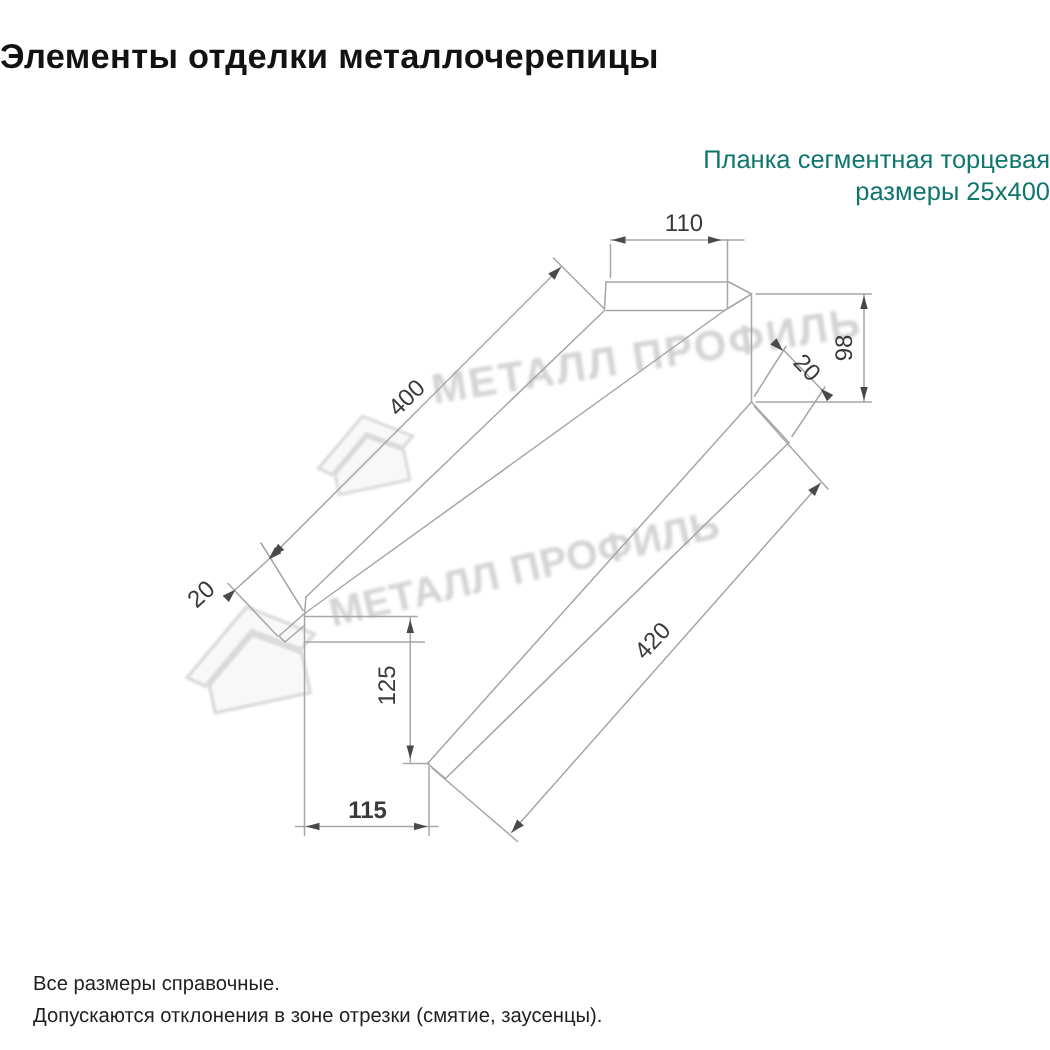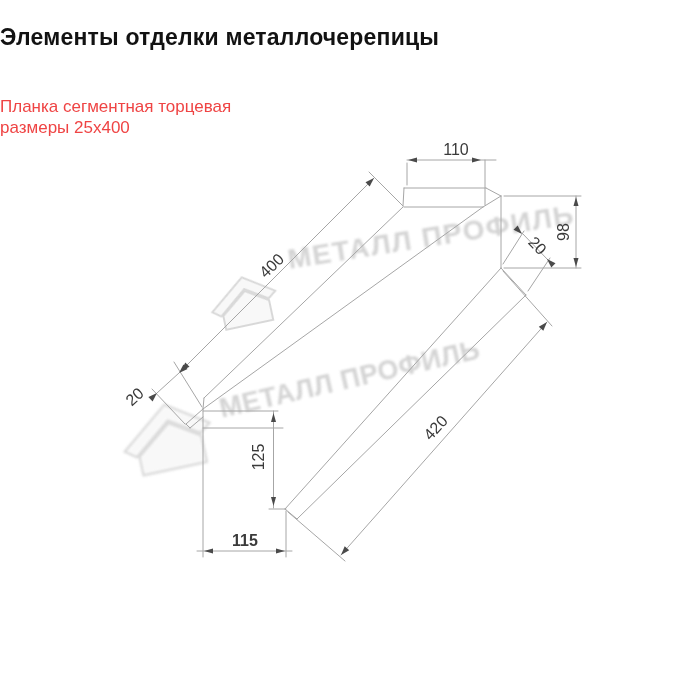--- a/index.html
+++ b/index.html
@@ -1,21 +1,21 @@
 <!DOCTYPE html>
 <html><head>
 <meta charset="utf-8">
 <style>
   html,body{margin:0;padding:0;background:#ffffff;}
   body{width:700px;height:700px;font-family:"Liberation Sans",sans-serif;}
   .canvas{position:relative;width:700px;height:700px;overflow:hidden;background:#fff;}
   .title{position:absolute;left:0;top:24px;width:100%;text-align:left;
          font-size:23px;font-weight:bold;color:#121212;letter-spacing:.2px;}
-  .subtitle{position:absolute;left:0;top:96px;width:100%;text-align:left;
-            font-size:17px;color:#ef4444;line-height:21px;}
+  .subtitle{position:absolute;left:0;top:96px;width:100%;text-align:right;
+            font-size:17px;color:#0f766e;line-height:21px;}
   .drawing-svg{position:absolute;left:0;top:0;}
   .dim{position:absolute;font-size:16px;color:#3a3a3a;white-space:nowrap;}
   .dim.r0  {transform:translate(-50%,-50%);}
   .dim.rm90{transform:translate(-50%,-50%) rotate(-90deg);}
   .dim.rm44{transform:translate(-50%,-50%) rotate(-44deg);}
   .dim.rm47{transform:translate(-50%,-50%) rotate(-47deg);}
   .dim.rm42{transform:translate(-50%,-50%) rotate(-42deg);}
   .dim.rp46{transform:translate(-50%,-50%) rotate(46deg);}
   .wm-text{position:absolute;font-weight:bold;color:#c3c3c3;opacity:.72;
            filter:blur(1.2px);white-space:nowrap;transform-origin:left center;}
@@ -117,14 +117,18 @@
 
   <span class="dim r0" style="left:436px;top:150px;margin-left:20px;">110</span>
   <span class="dim rm90" style="left:564px;top:232px;">98</span>
   <span class="dim rp46" style="left:537px;top:246px;">20</span>
   <span class="dim rm44" style="left:272px;top:266px;">400</span>
   <span class="dim rm47" style="left:436px;top:428px;">420</span>
   <span class="dim rm42" style="left:135px;top:397px;">20</span>
   <span class="dim rm90" style="left:259px;top:457px;">125</span>
   <span class="dim r0" style="left:245px;top:541px;font-weight:bold;">115</span>
 
+  <div class="notes">
+    <div>Все размеры справочные.</div>
+    <div>Допускаются отклонения в зоне отрезки (смятие, заусенцы).</div>
+  </div>
 
 </div>
 
 </body></html>

